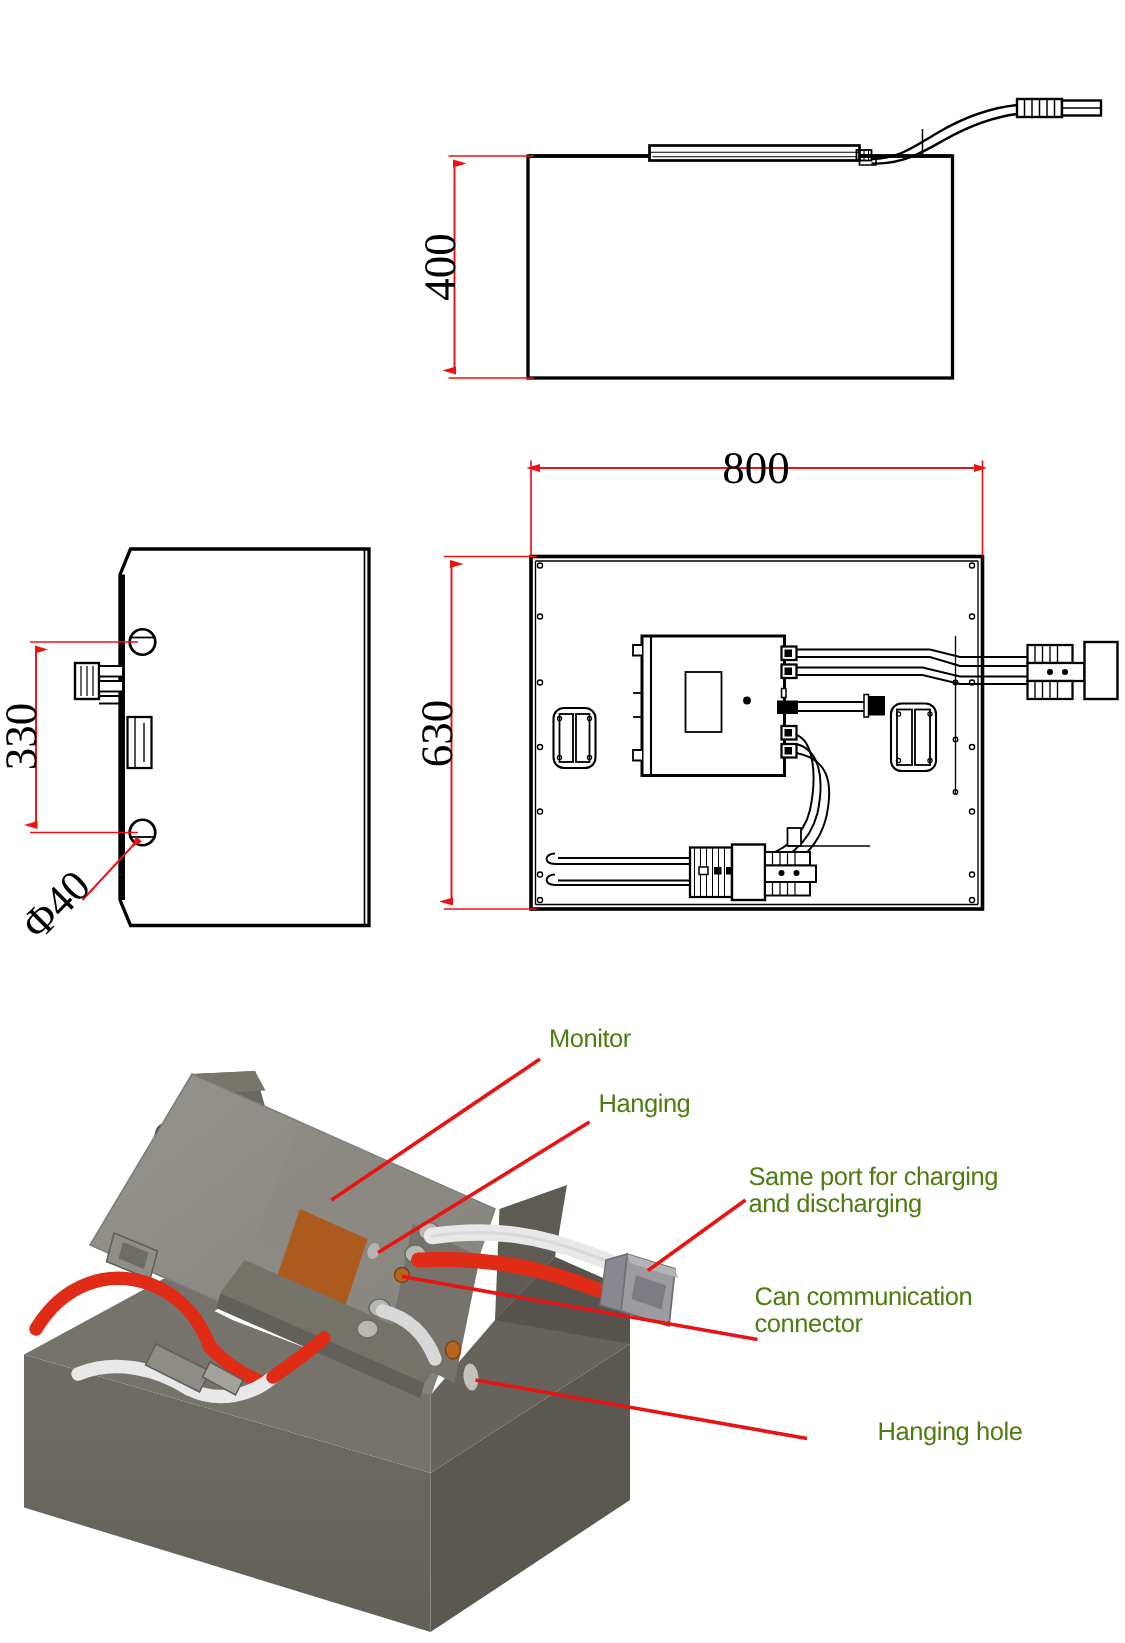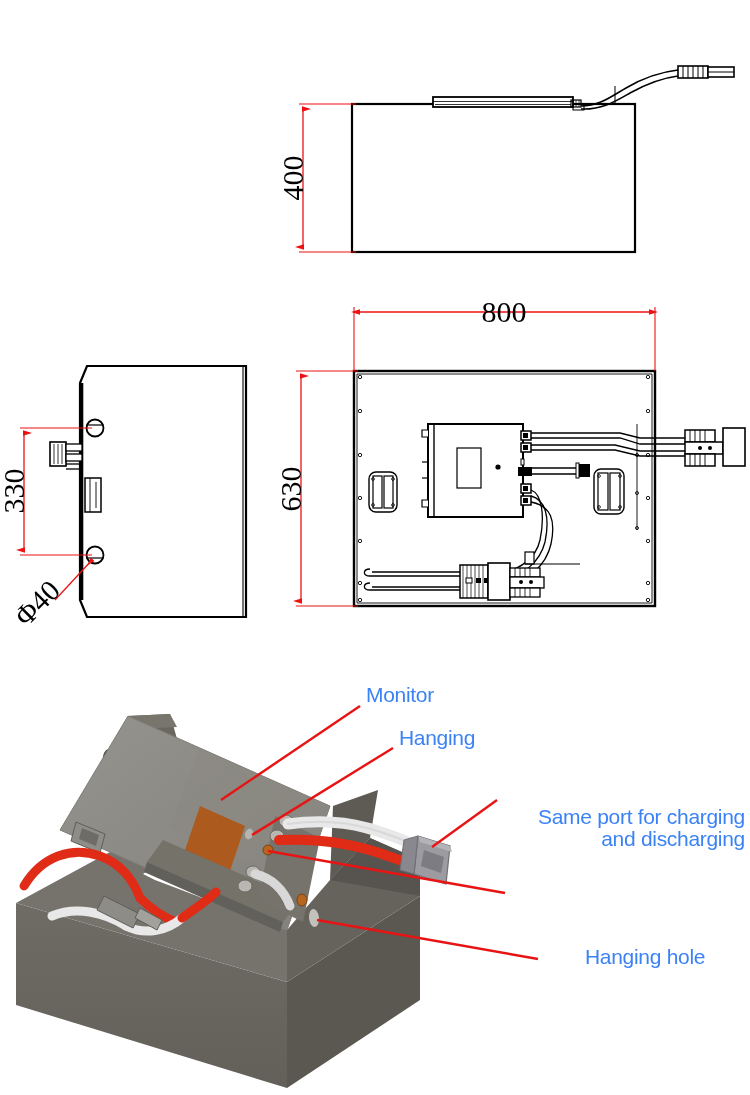--- a/index.html
+++ b/index.html
@@ -1,22 +1,22 @@
 <!DOCTYPE html>
 <html><head>
 <meta charset="utf-8">
 <style>
   html,body{margin:0;padding:0;background:#ffffff;}
   body{width:750px;height:1095px;position:relative;overflow:hidden;
        font-family:"Liberation Sans",sans-serif;}
   .stage{position:absolute;left:0;top:0;width:750px;height:1095px;}
   svg{display:block;}
-  .callout-label{position:absolute;color:#3b82f6;font-family:"Liberation Sans",sans-serif;
-      font-size:21px;line-height:1.06;white-space:pre-line;letter-spacing:-0.3px;}
-  .callout-label.ctr{text-align:right;margin-top:30px;}
+  .callout-label{position:absolute;color:#4d7c0f;font-family:"Liberation Sans",sans-serif;
+      font-size:17px;line-height:1.06;white-space:pre-line;letter-spacing:-0.3px;}
+  .callout-label.ctr{text-align:left;}
 </style>
 </head>
 <body>
 
 <div class="stage">
 
 <svg width="750" height="1095" viewBox="0 0 750 1095">
   <defs>
     <marker id="arrUp" markerWidth="7" markerHeight="9" refX="3.5" refY="8" orient="auto" markerUnits="userSpaceOnUse">
       <path d="M3.5 0 L6.2 9 L0.8 9 Z" fill="#ee1111"></path>
@@ -386,16 +386,18 @@
   </g>
 </svg>
 
 <div class="callout-label" style="left:366px; top:684px;">Monitor</div>
 
 <div class="callout-label" style="left:399px; top:727px;">Hanging</div>
 
 <div class="callout-label ctr" style="left:499px; top:776px; width:246px;">Same port for charging
 and discharging</div>
 
+<div class="callout-label ctr" style="left:503px; top:856px; width:238px;">Can communication
+connector</div>
 
 <div class="callout-label" style="left:549px; top:946px;margin-left:36px;">Hanging hole</div>
 
 </div>
 
 </body></html>

